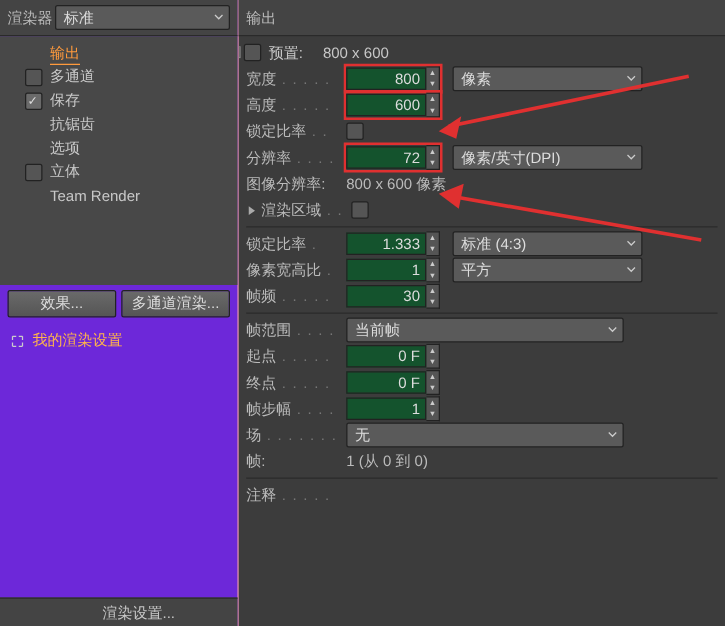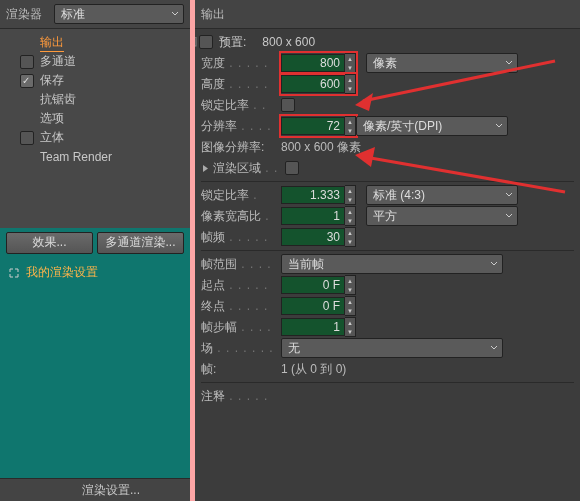--- a/index.html
+++ b/index.html
@@ -1,17 +1,17 @@
 <!DOCTYPE html>
 <html><head>
 <meta charset="utf-8">
 <style>
   html,body{margin:0;padding:0;background:#3a3a3a;font-family:"Microsoft YaHei",Arial,sans-serif;font-size:12px;color:#c8c8c8;width:580px;height:501px;overflow:hidden}
   .main{display:flex;height:100%}
-  .left{width:190px;background:#0f766e;display:flex;flex-direction:column;border-right:5px solid #fca5a5}
+  .left{width:190px;background:#6d28d9;display:flex;flex-direction:column;border-right:1px solid #fca5a5}
   .right{flex:1;background:#3c3c3c;display:flex;flex-direction:column}
   .hdr{height:24px;display:flex;align-items:center;padding:2px 6px;background:#444;border-bottom:1px solid #2a2a2a}
   .lbl{color:#bbb}
   .dropdown{background:#5a5a5a;height:18px;border:1px solid #222;display:flex;align-items:center;justify-content:space-between;padding:0 4px 0 6px;color:#ddd;border-radius:2px}
   .dropdown svg{width:8px;height:8px}
   .tree{flex:1;padding:4px 0;background:#484848}
   .ti{display:flex;align-items:center;height:19px;padding-left:20px;gap:6px}
   .ti.sel span.txt{color:#ff9a3c;border-bottom:1px solid #ff9a3c}
   .chk{width:12px;height:12px;border:1px solid #222;background:#555;border-radius:2px}
   .chk.on{background:#6a6a6a}
@@ -42,21 +42,21 @@
   .exp{width:10px;height:10px;margin-left:-14px;margin-right:2px}
 </style>
 </head>
 <body>
 
 <div class="main">
 
   <div class="left">
     <div class="hdr">
       <span class="lbl">渲染器</span>
-      <div class="dropdown" style="flex:1;margin-left:12px">
+      <div class="dropdown" style="flex:1;margin-left:2px">
         <span>标准</span>
         <svg viewBox="0 0 8 8">
             <path d="M1 2l3 3 3-3" stroke="#ccc" fill="none"></path>
           </svg>
       </div>
     </div>
     <div class="tree">
       <div class="ti sel">
         <span class="check-slot"></span>
           <span class="txt">输出</span>
@@ -157,21 +157,21 @@
 
       <div class="row">
         <span class="rlab"><span>分辨率</span><span class="dots"> . . . .</span></span>
         <span class="field hl">
           <span class="numf">72</span>
           <span class="spin">
               <span>▲</span>
               <span>▼</span>
             </span>
         </span>
-        <div class="dropdown dd2" style="">
+        <div class="dropdown dd2" style="margin-left:10px">
           <span>像素/英寸(DPI)</span>
           <svg viewBox="0 0 8 8">
               <path d="M1 2l3 3 3-3" stroke="#ccc" fill="none"></path>
             </svg>
         </div>
       </div>
 
       <div class="row">
         <span class="rlab">图像分辨率:</span>
         <span class="static">800 x 600 像素</span>

